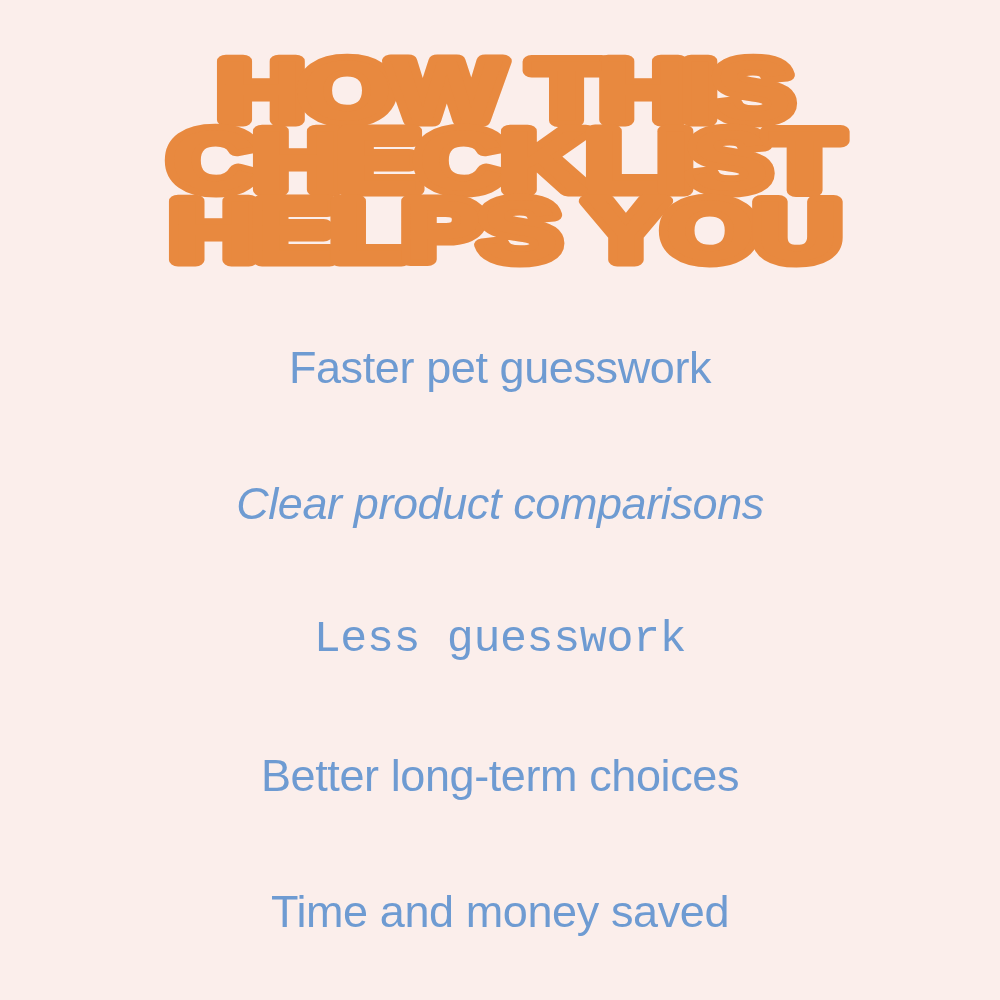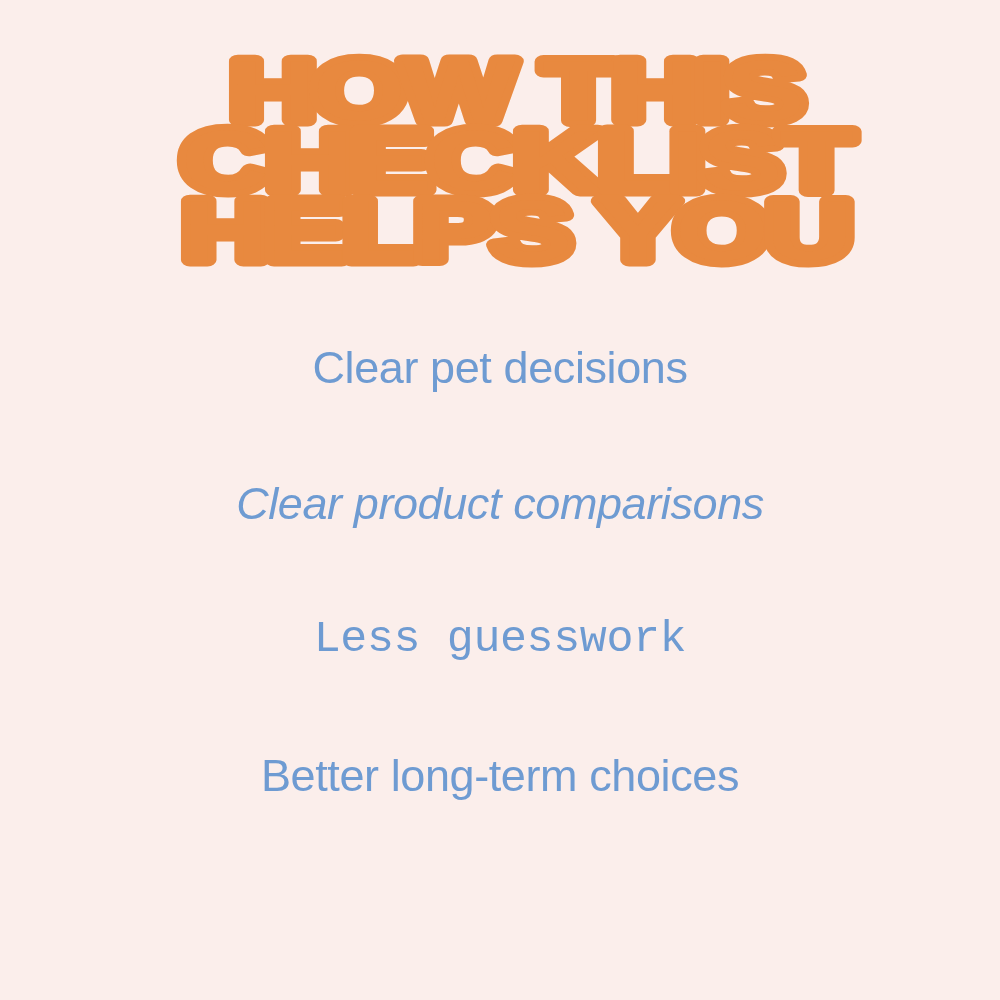--- a/index.html
+++ b/index.html
@@ -22,21 +22,20 @@
     box-sizing: border-box;
   }
 
   
   .headline {
     position: absolute;
     left: 0;
     top: 46px;
     width: 817px;
     height: 226px;
-    margin-left: 12px;
   }
   .headline svg {
     display: block;
     width: 1000px;
     height: 226px;
   }
   .hl-text {
     font-family: "Liberation Sans", sans-serif;
     font-weight: 700;
     font-size: 86px;
@@ -77,19 +76,20 @@
 
   <div class="headline">
     <svg viewBox="0 0 1000 226" preserveAspectRatio="none">
       <text class="hl-text" id="hl0" x="218" y="74" textLength="572" lengthAdjust="spacingAndGlyphs" fill="#E8893F" stroke="#E8893F" stroke-width="13">HOW THIS</text>
       <text class="hl-text" id="hl1" x="169" y="144" textLength="670" lengthAdjust="spacingAndGlyphs" fill="#E8893F" stroke="#E8893F" stroke-width="13">CHECKLIST</text>
       <text class="hl-text" id="hl2" x="170" y="214" textLength="668" lengthAdjust="spacingAndGlyphs" fill="#E8893F" stroke="#E8893F" stroke-width="13">HELPS YOU</text>
     </svg>
   </div>
 
   <div class="benefits">
-    <div class="benefit-item" style="color: rgb(110, 155, 210);">Clear pet decisions</div>
+    <div class="benefit-item" style="color: rgb(110, 155, 210);">Faster pet guesswork</div>
     <div class="benefit-item" style="color: rgb(110, 155, 210); font-style: italic;">Clear product comparisons</div>
     <div class="benefit-item" style="color: rgb(110, 155, 210); font-family: Liberation Mono, monospace;">Less guesswork</div>
     <div class="benefit-item" style="color: rgb(110, 155, 210);">Better long-term choices</div>
+    <div class="benefit-item" style="color: rgb(110, 155, 210);">Time and money saved</div>
   </div>
 
 </div>
 
 </body></html>

